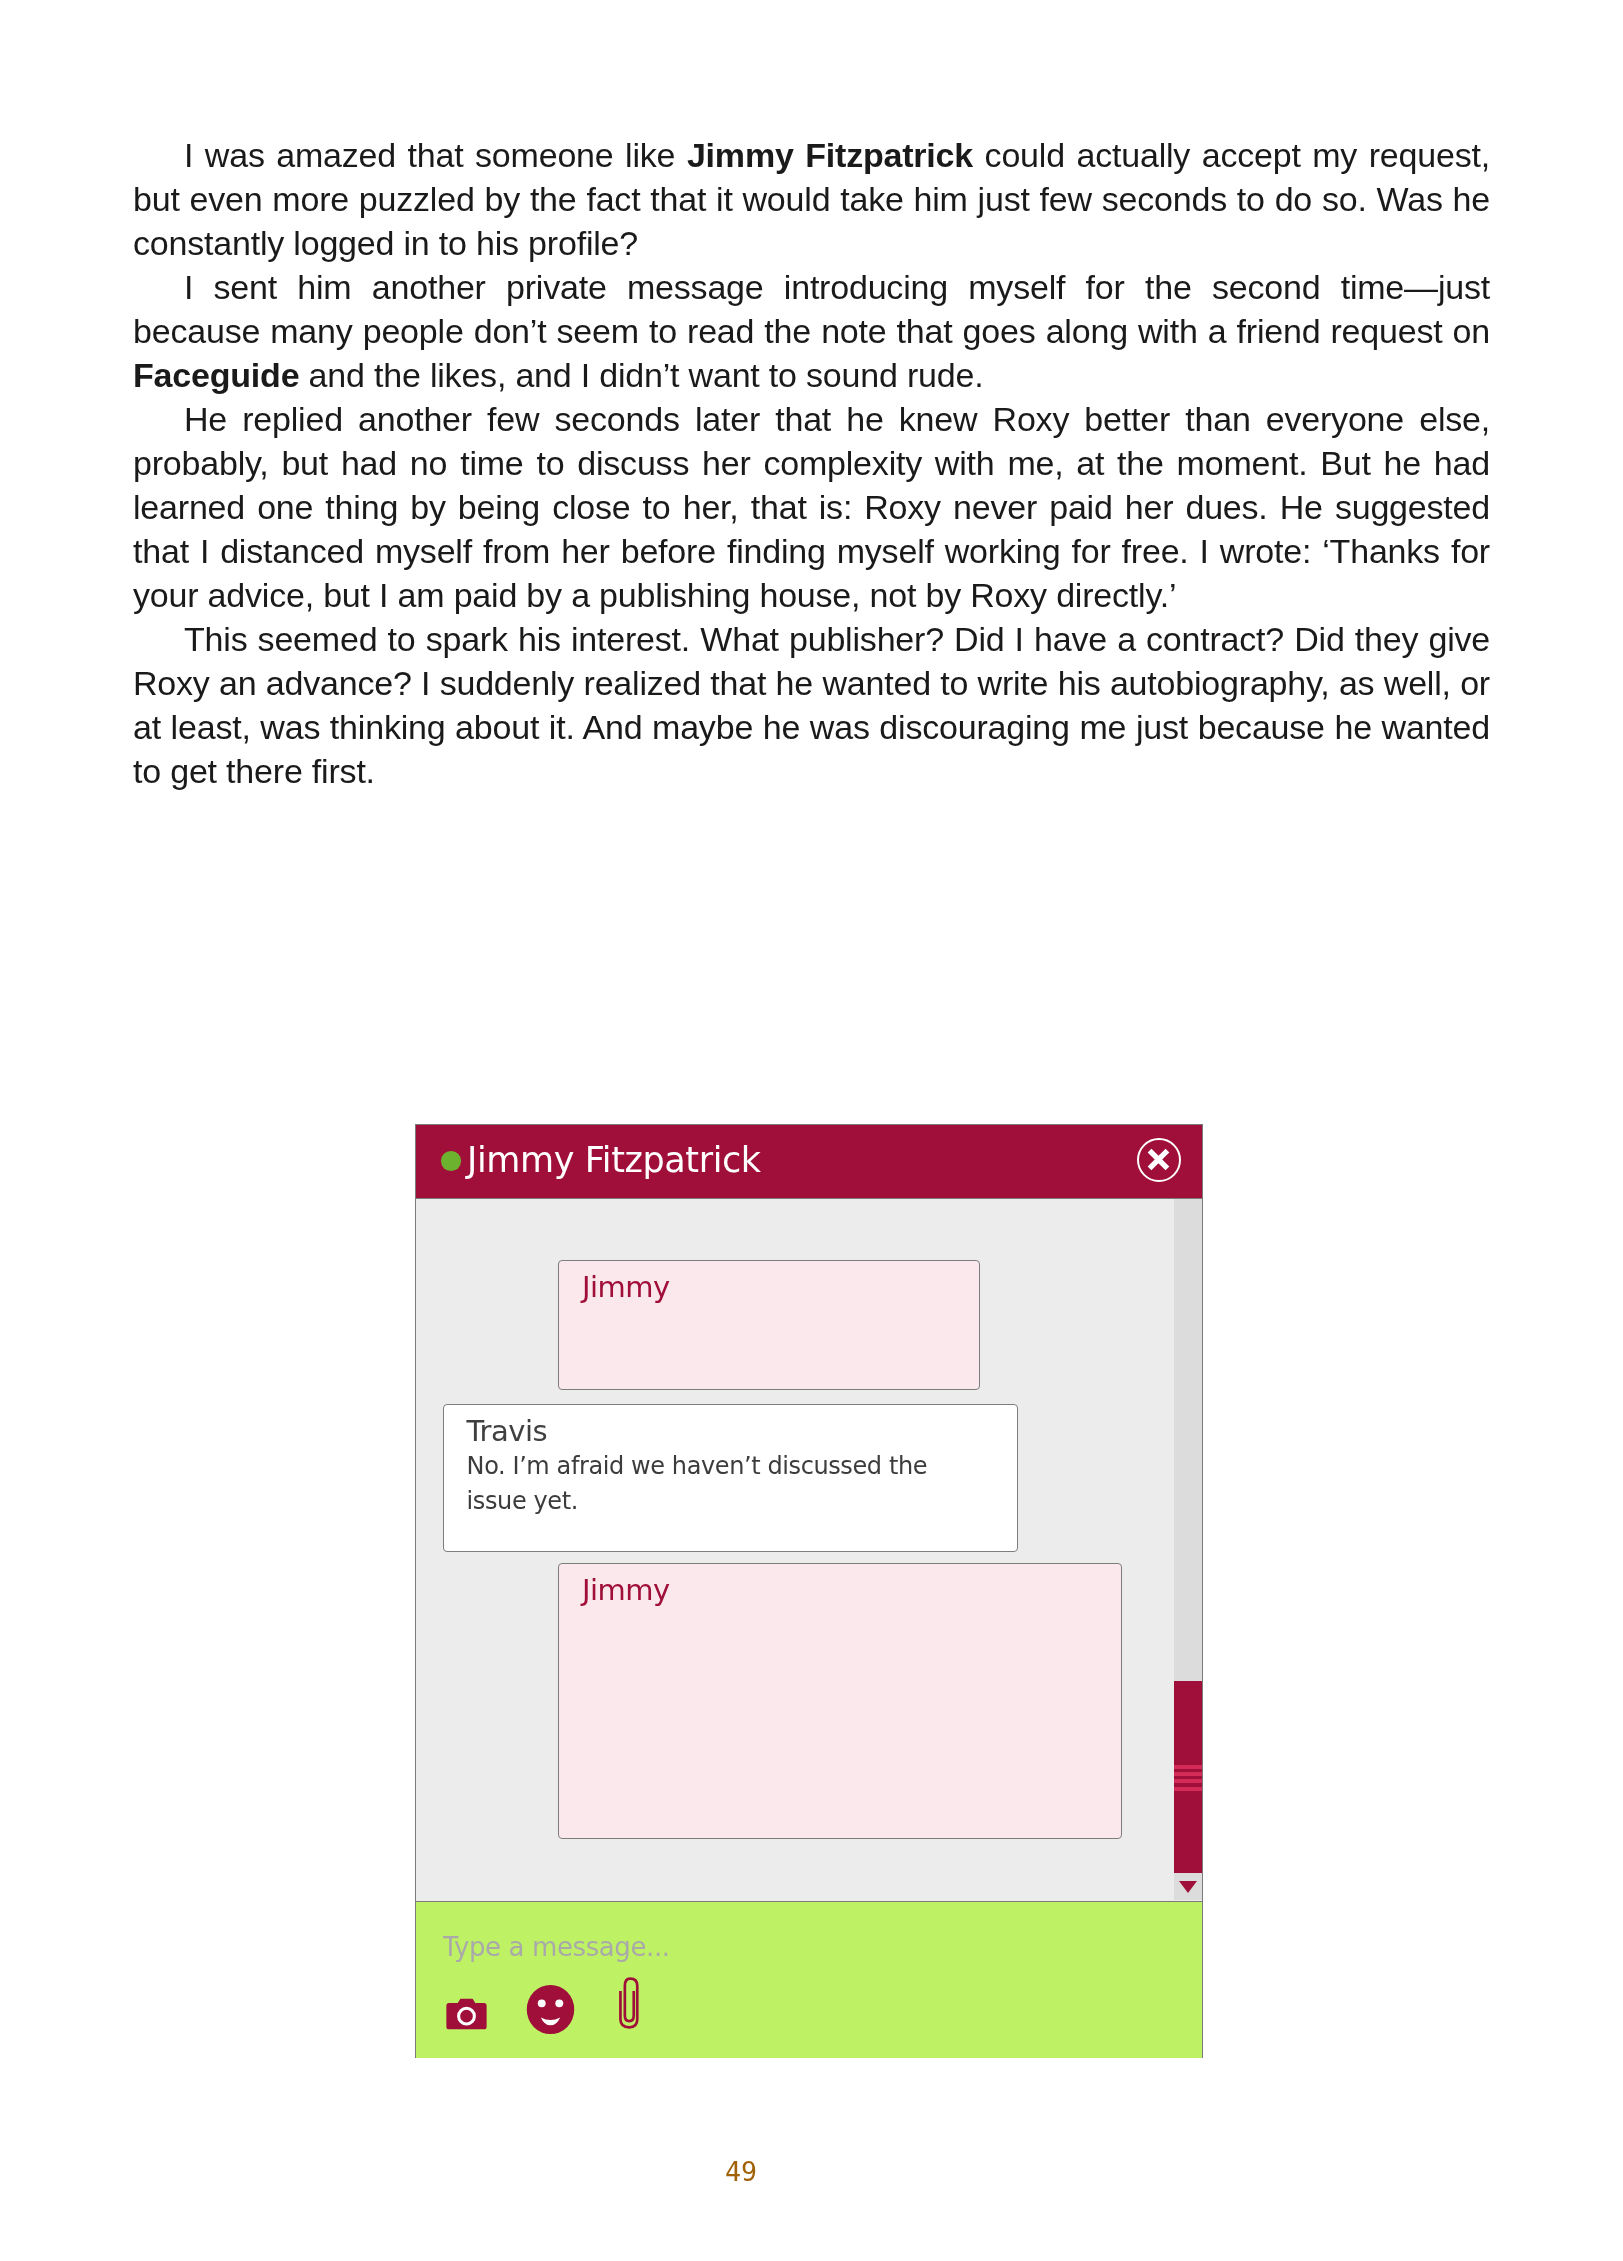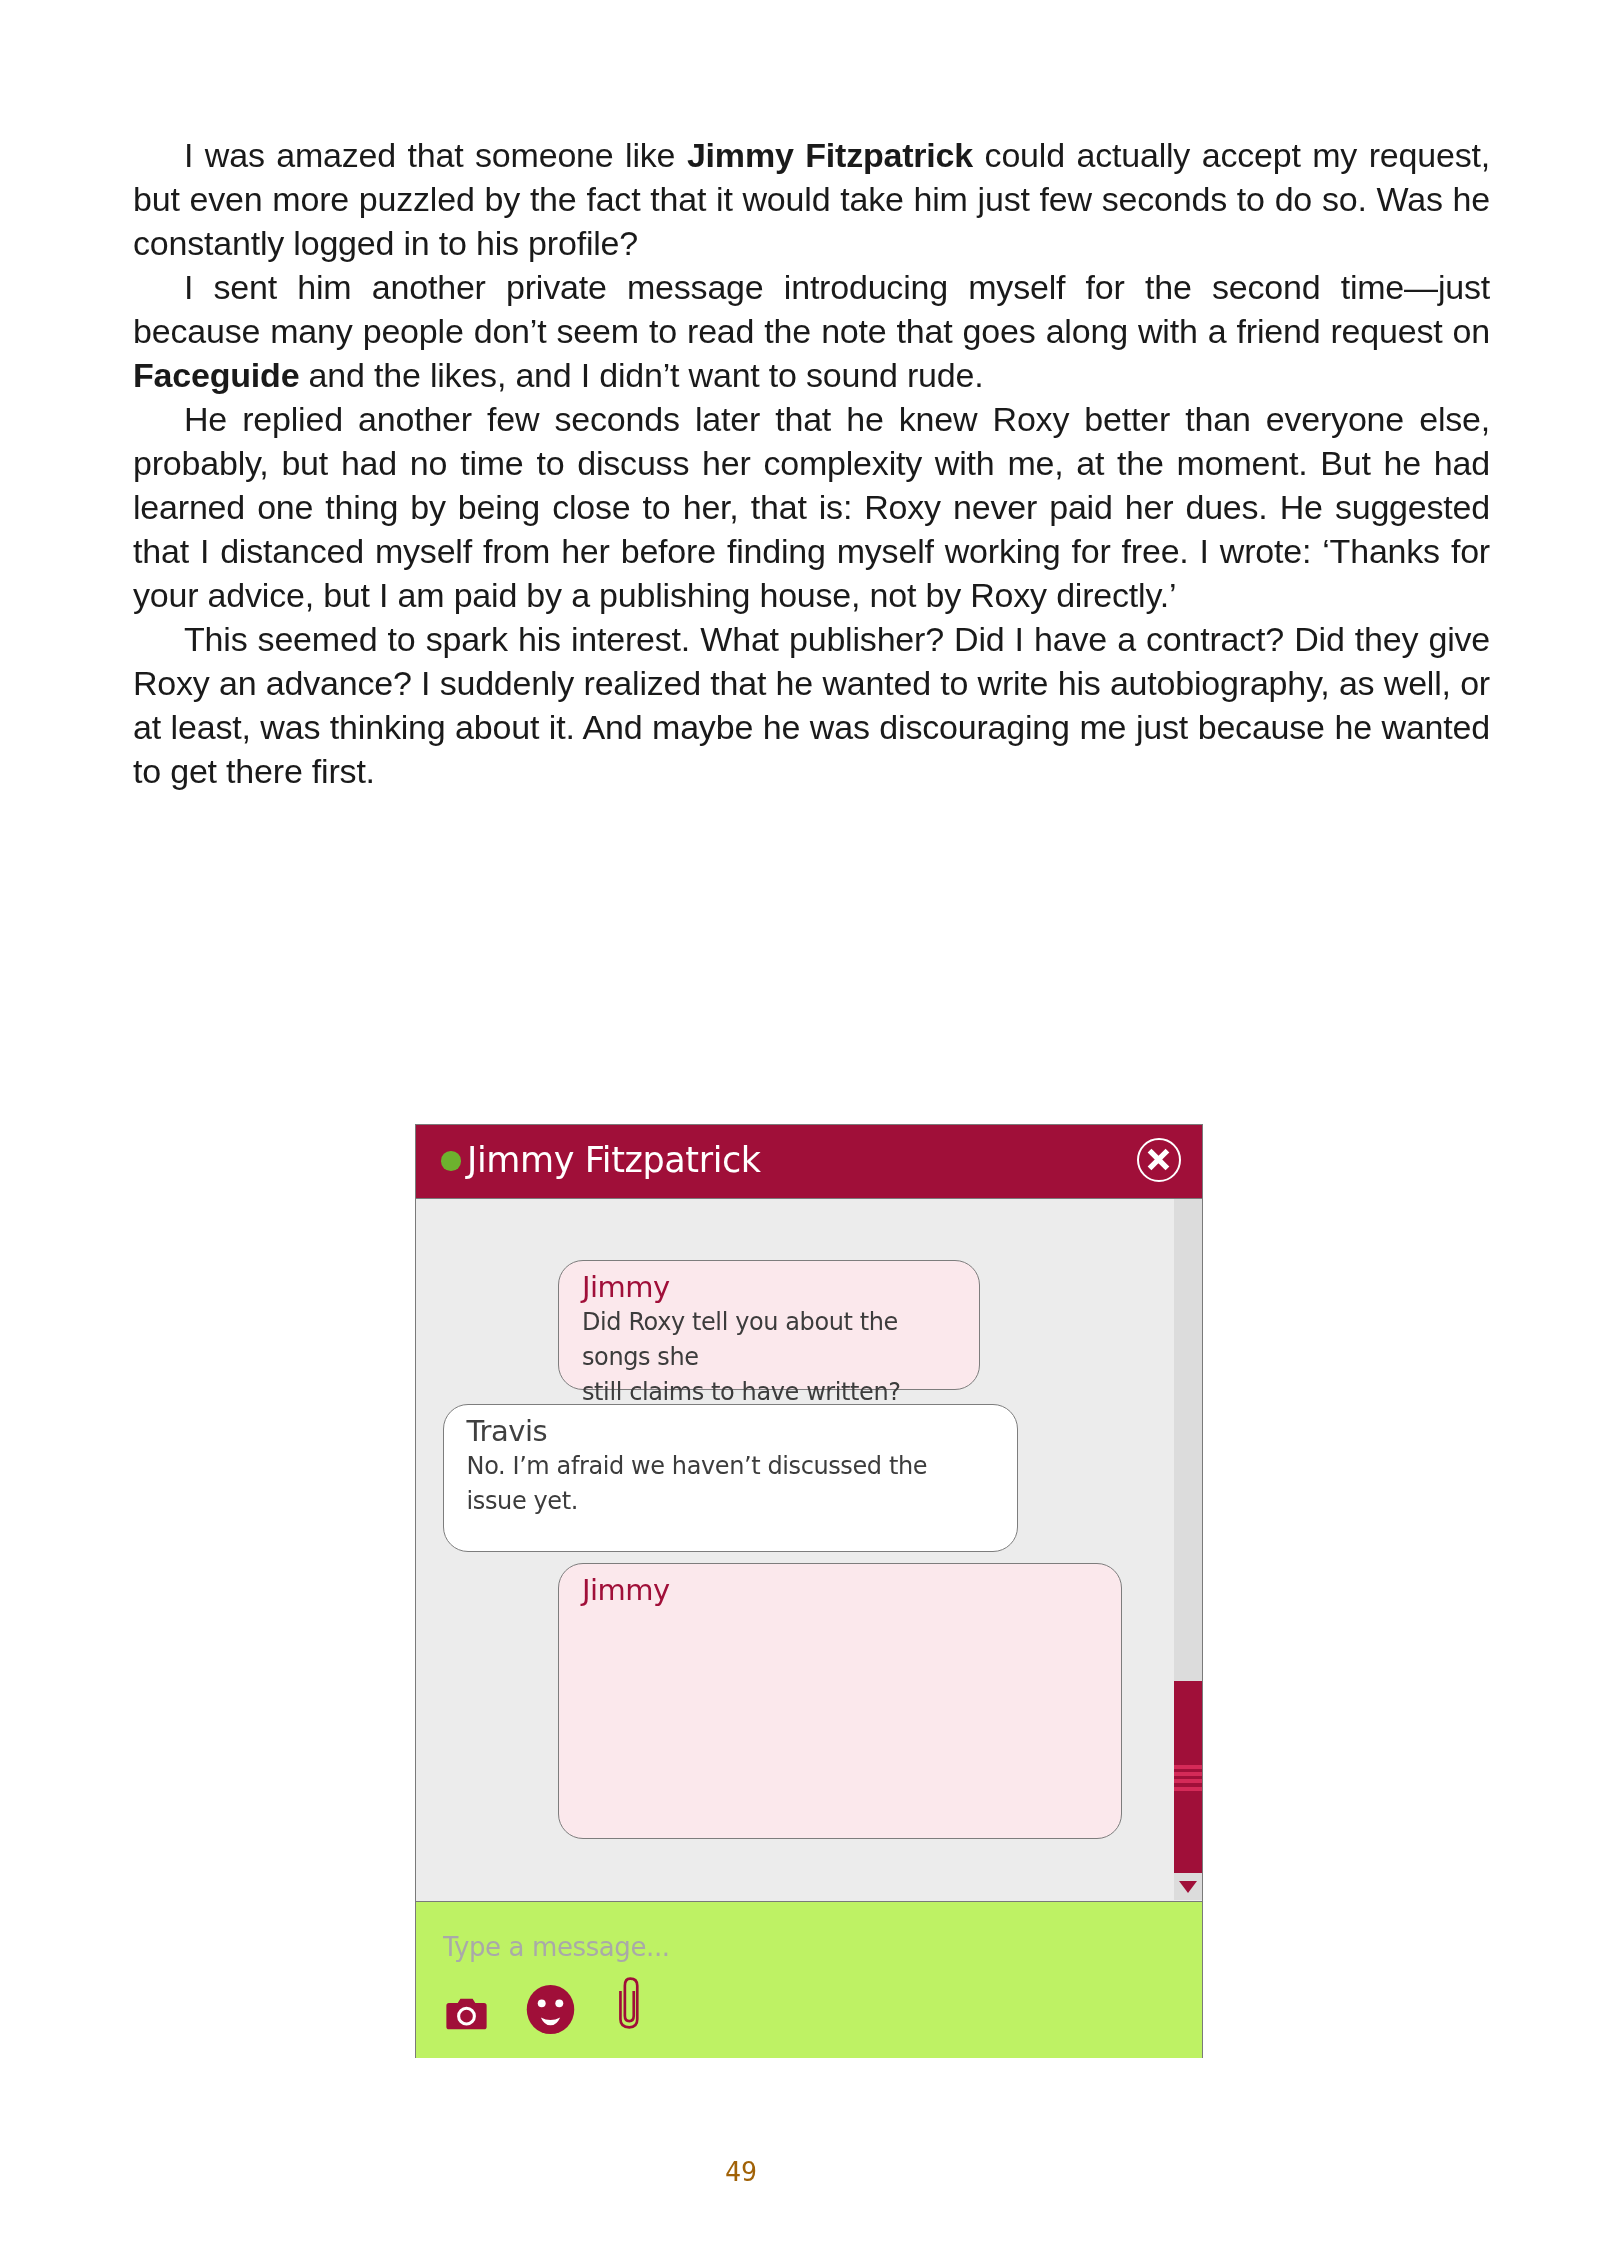--- a/index.html
+++ b/index.html
@@ -32,21 +32,21 @@
   }
   .close-btn {
     position: absolute; left: 721px; top: 13.3px; width: 44px; height: 44px;
     border: 2.7px solid #ffffff; border-radius: 50%; box-sizing: border-box;
     cursor: pointer;
   }
   .close-btn svg { position: absolute; left: 0; top: 0; }
 
   .messages { position: absolute; left: 0; top: 74px; width: 758px; height: 700px; }
   .bubble {
-    position: absolute; border: 1.8px solid #7d7d7d; border-radius: 25px;
+    position: absolute; border: 1.8px solid #7d7d7d; border-radius: 4px;
     box-sizing: border-box; padding: 8.9px 23px 12.4px 23px;
   }
   .bubble.incoming { background: #fbe8ec; }
   .bubble.outgoing { background: #ffffff; }
   .sender { font-size: 29px; line-height: 35px; letter-spacing: -0.5px; }
   .incoming .sender { color: #a00f39; }
   .outgoing .sender { color: #404040; }
   .msg-text {
     font-size: 24px; line-height: 35px; color: #3c3c3c; letter-spacing: -0.4px;
     white-space: pre-line;
@@ -102,22 +102,20 @@
     <div class="close-btn">
       <svg width="39" height="39" viewBox="0 0 44 44">
         <path d="M14 14 L30 30 M30 14 L14 30" stroke="#ffffff" stroke-width="6" stroke-linecap="square"></path>
       </svg>
     </div>
   </div>
 
   <div class="messages">
     <div class="bubble incoming" style="left:142px; top:61px; width:422px; height:130px;">
       <div class="sender">Jimmy</div>
-      <div class="msg-text">Did Roxy tell you about the songs she
-still claims to have written?</div>
     </div>
     <div class="bubble outgoing" style="left:26.6px; top:205px; width:575px; height:148px;">
       <div class="sender">Travis</div>
       <div class="msg-text">No. I’m afraid we haven’t discussed the
 issue yet.</div>
     </div>
     <div class="bubble incoming" style="left:142px; top:364px; width:564px; height:276px;">
       <div class="sender">Jimmy</div>
     </div>
   </div>

